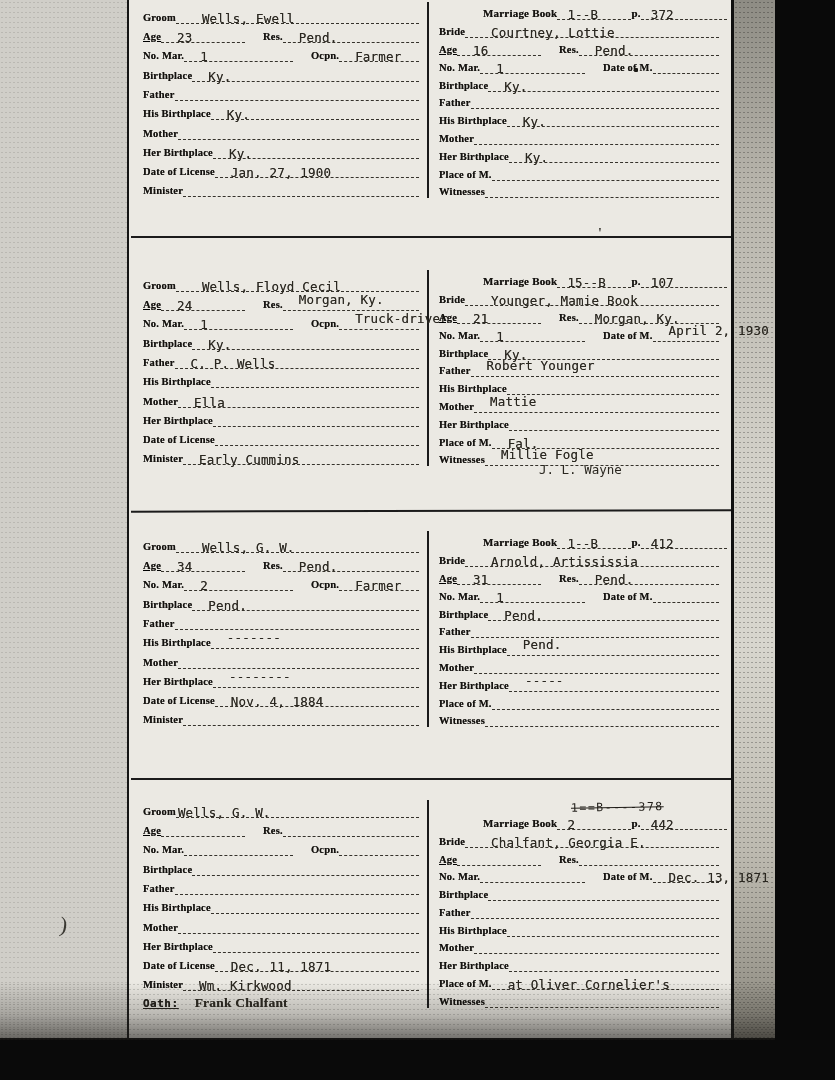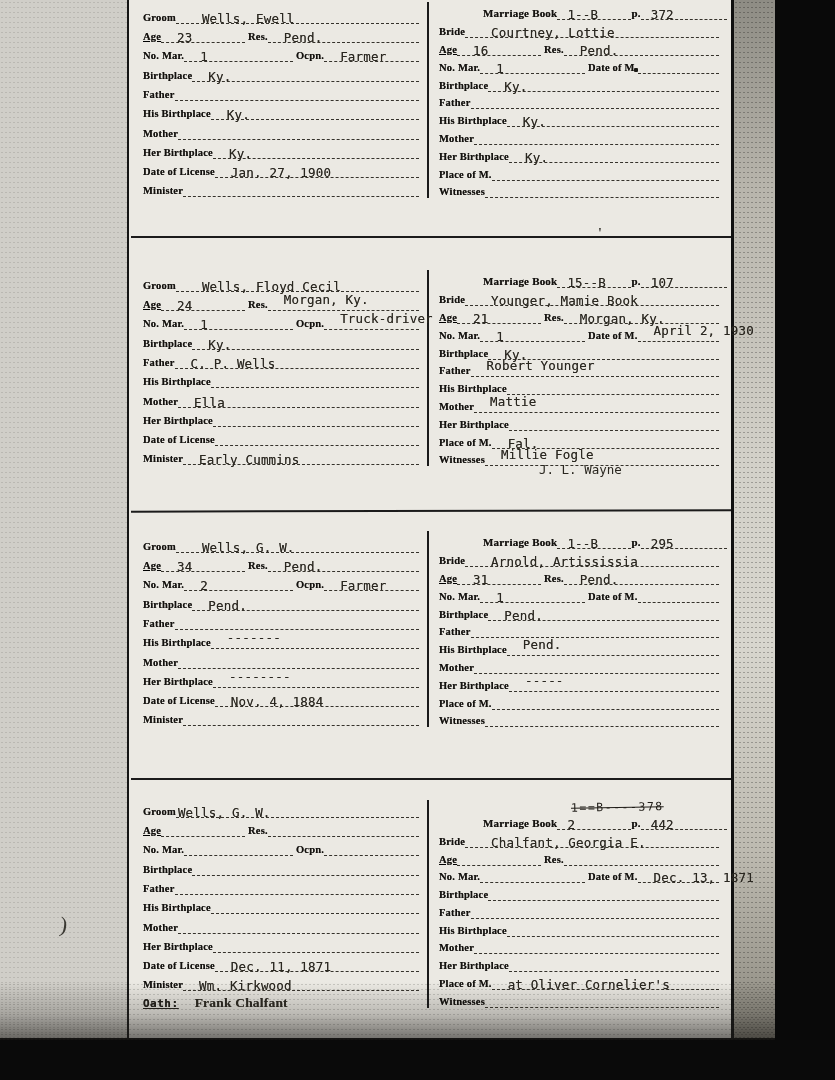--- a/index.html
+++ b/index.html
@@ -47,21 +47,21 @@
   .card-1{top:257px;height:222px;}
   .card-2{top:527px;height:204px;}
   .card-3{top:787px;height:234px;}
   .col-left{width:296px;box-sizing:border-box;padding:2px 8px 0 12px;}
   .col-right{width:304px;box-sizing:border-box;border-left:2px solid #1a1a1a;padding:1px 12px 0 10px;}
   .card-3 .col-right{padding-top:12px;}
 
   .row{display:flex;align-items:flex-end;height:19.3px;position:relative;}
   .col-right .row{height:17.8px;}
   .seg{display:flex;align-items:flex-end;flex:1 1 auto;min-width:0;}
-  .seg + .seg{margin-left:3px;}
+  .seg + .seg{margin-left:18px;}
   .lbl{
     font-family:"Liberation Serif",serif;font-weight:bold;font-size:10.5px;
     color:#14120f;white-space:nowrap;letter-spacing:.2px;padding-bottom:1px;
     text-shadow:0 0 .4px rgba(20,18,15,.7);
   }
   .fill{flex:1 1 auto;position:relative;border-bottom:1.4px dashed #35322b;height:13px;min-width:0;}
   .val{
     position:absolute;left:16px;bottom:-3px;
     font-family:"DejaVu Sans Mono",monospace;font-size:12.5px;color:#2a2720;
     white-space:nowrap;letter-spacing:.2px;text-shadow:0 0 .5px rgba(40,36,30,.6);
@@ -618,21 +618,21 @@
         </div>
       </div>
       <div class="col-right">
         <div class="row mb">
           <span class="lbl">Marriage Book</span>
           <span class="fill book">
             <span class="val">1--B</span>
           </span>
           <span class="lbl">p.</span>
           <span class="fill pagef">
-            <span class="val">295</span>
+            <span class="val">412</span>
           </span>
         </div>
         <div class="row name">
           <span class="seg">
             <span class="lbl">Bride</span>
             <span class="fill">
               <span class="val">Arnold, Artississia</span>
             </span>
           </span>
         </div>

